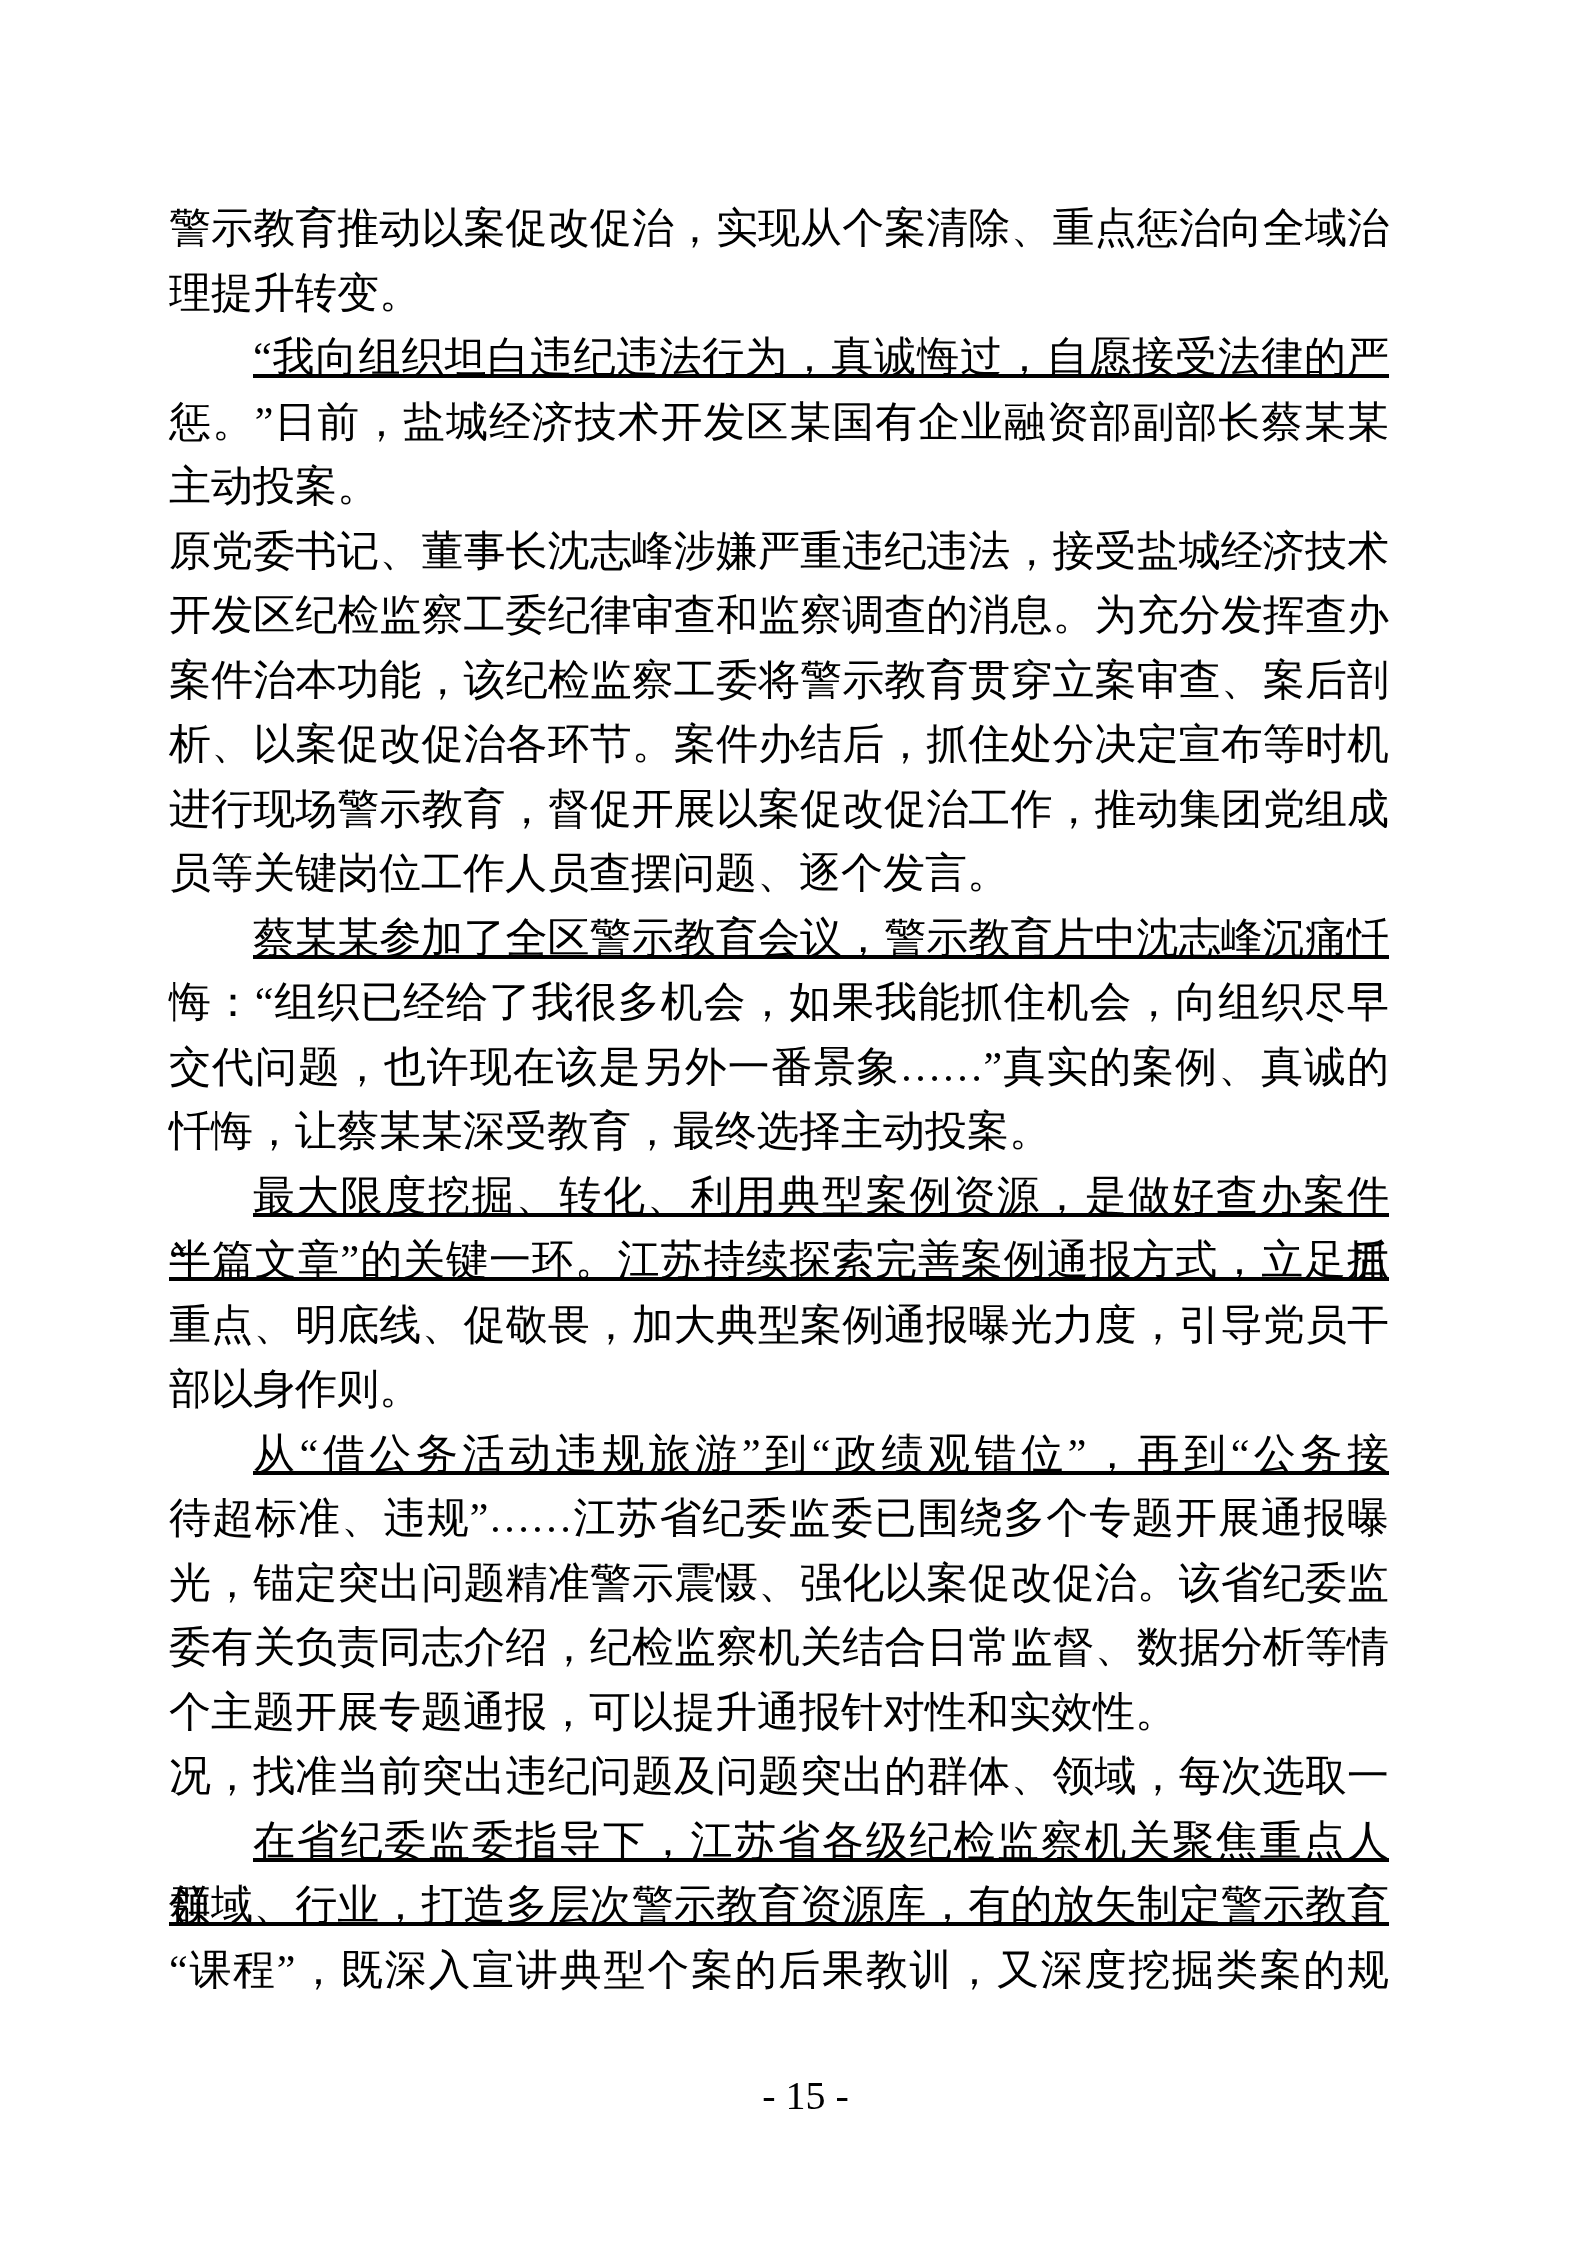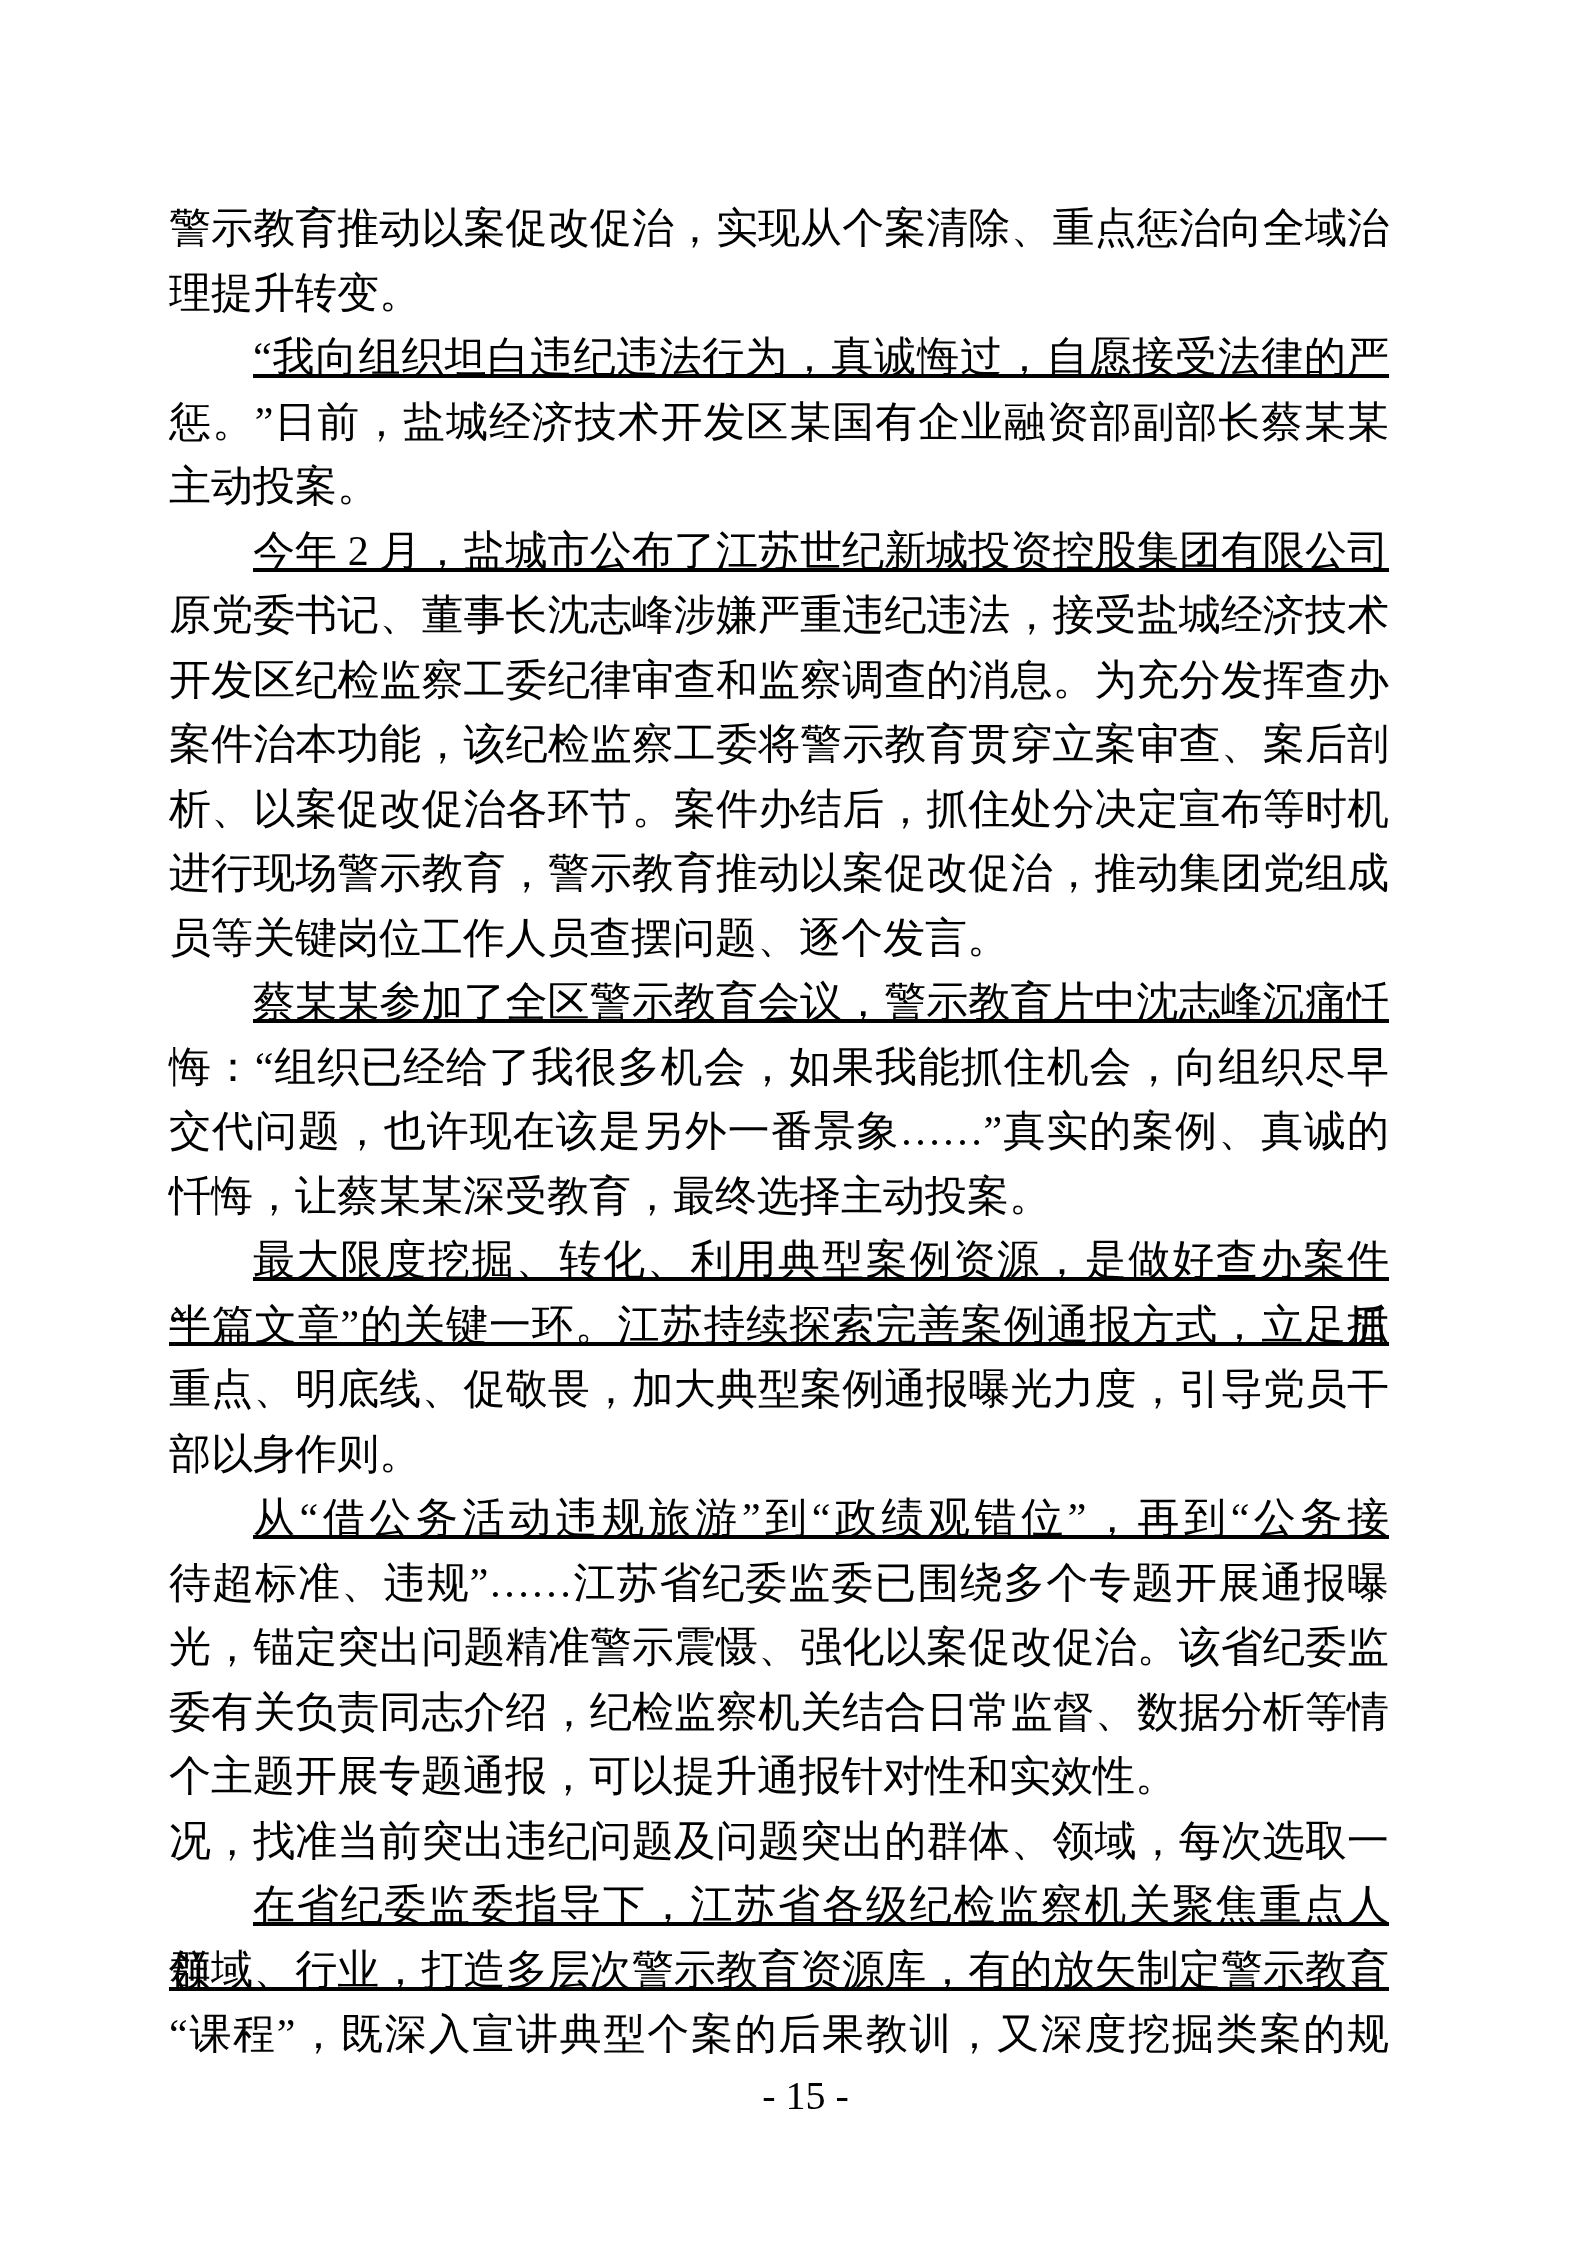--- a/index.html
+++ b/index.html
@@ -73,26 +73,25 @@
       <div class="line">理提升转变。</div>
     </div>
 
     <div class="paragraph">
       <div class="line fill indent">“我向组织坦白违纪违法行为，真诚悔过，自愿接受法律的严</div>
       <div class="line fill">惩。”日前，盐城经济技术开发区某国有企业融资部副部长蔡某某</div>
       <div class="line">主动投案。</div>
     </div>
 
     <div class="paragraph">
-      <div class="line fill indent">今年 2 月，盐城市公布了江苏世纪新城投资控股集团有限公司</div>
       <div class="line fill">原党委书记、董事长沈志峰涉嫌严重违纪违法，接受盐城经济技术</div>
       <div class="line fill">开发区纪检监察工委纪律审查和监察调查的消息。为充分发挥查办</div>
       <div class="line fill">案件治本功能，该纪检监察工委将警示教育贯穿立案审查、案后剖</div>
       <div class="line fill">析、以案促改促治各环节。案件办结后，抓住处分决定宣布等时机</div>
-      <div class="line fill">进行现场警示教育，警示教育推动以案促改促治，推动集团党组成</div>
+      <div class="line fill">进行现场警示教育，督促开展以案促改促治工作，推动集团党组成</div>
       <div class="line">员等关键岗位工作人员查摆问题、逐个发言。</div>
     </div>
 
     <div class="paragraph">
       <div class="line fill indent">蔡某某参加了全区警示教育会议，警示教育片中沈志峰沉痛忏</div>
       <div class="line fill">悔：“组织已经给了我很多机会，如果我能抓住机会，向组织尽早</div>
       <div class="line fill">交代问题，也许现在该是另外一番景象……”真实的案例、真诚的</div>
       <div class="line">忏悔，让蔡某某深受教育，最终选择主动投案。</div>
     </div>
 

